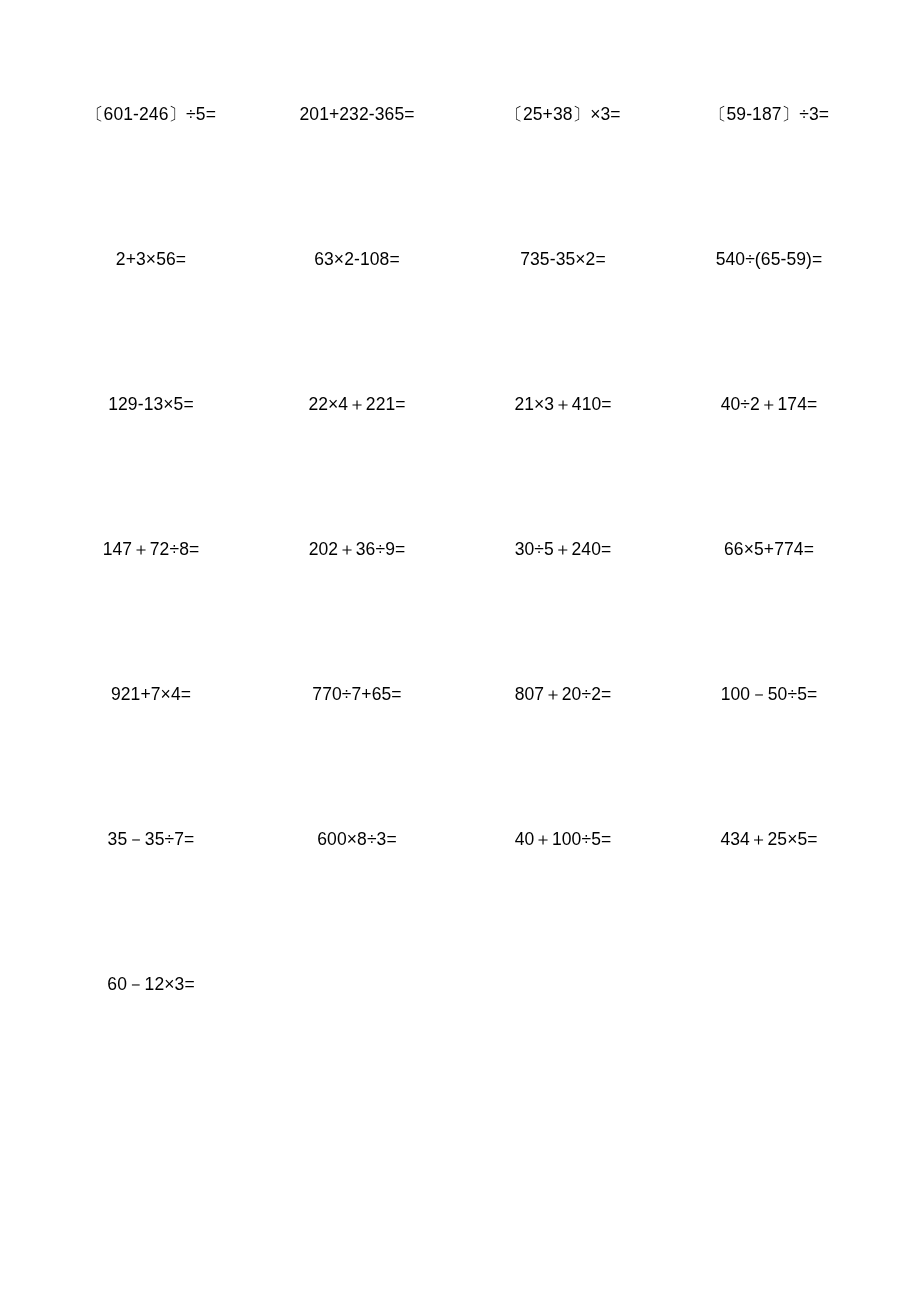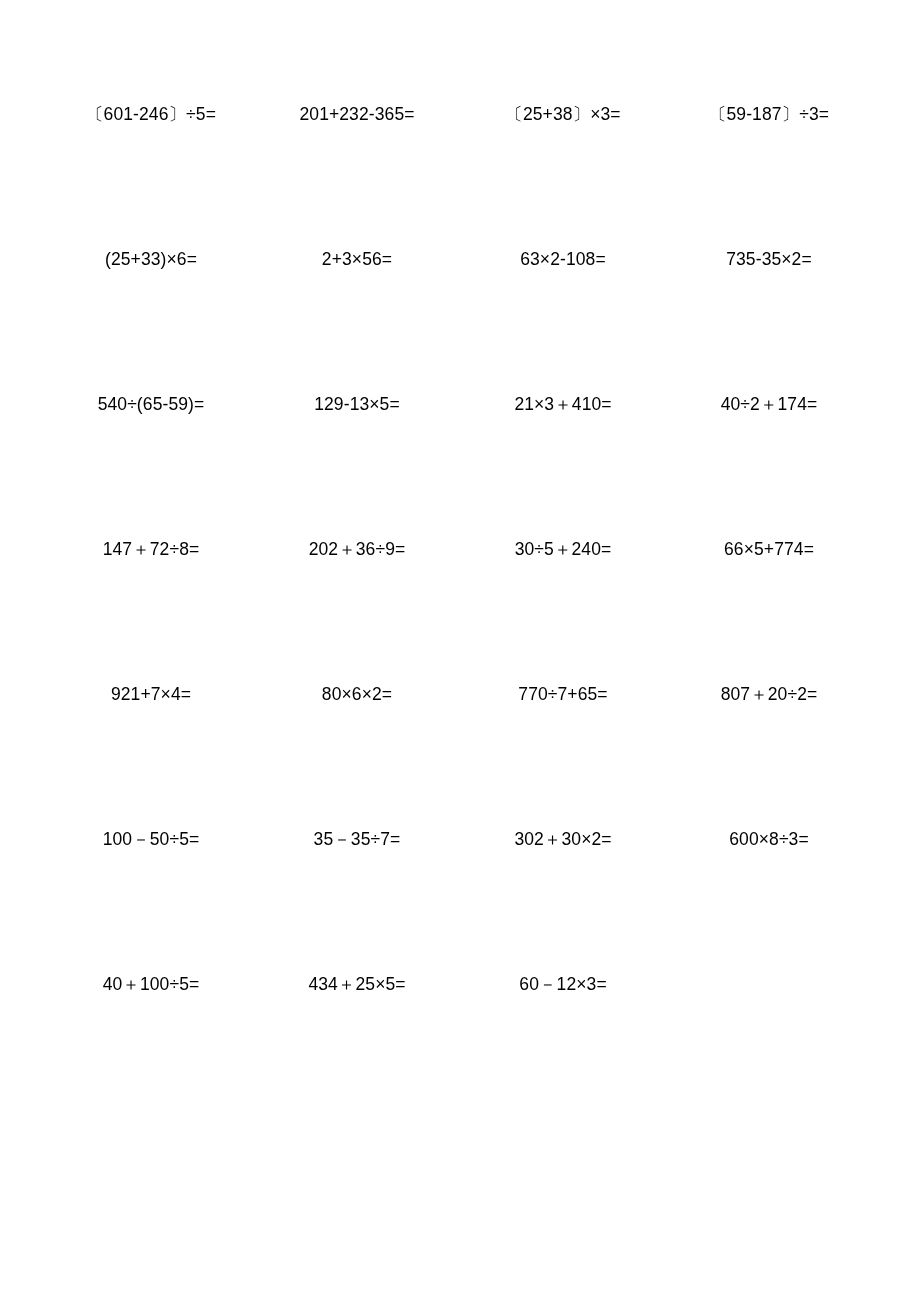--- a/index.html
+++ b/index.html
@@ -56,37 +56,35 @@
 </style>
 </head>
 <body>
 
 <div id="worksheet">
   <div id="problem-grid">
       <div class="problem">〔601-246〕÷5=<span class="answer-space"></span></div>
       <div class="problem">201+232-365=<span class="answer-space"></span></div>
       <div class="problem">〔25+38〕×3=<span class="answer-space"></span></div>
       <div class="problem">〔59-187〕÷3=<span class="answer-space"></span></div>
-      <div class="problem">(25+33)×6=<span class="answer-space"></span></div>
       <div class="problem">2+3×56=<span class="answer-space"></span></div>
       <div class="problem">63×2-108=<span class="answer-space"></span></div>
       <div class="problem">735-35×2=<span class="answer-space"></span></div>
       <div class="problem">540÷(65-59)=<span class="answer-space"></span></div>
       <div class="problem">129-13×5=<span class="answer-space"></span></div>
+      <div class="problem">22×4＋221=<span class="answer-space"></span></div>
       <div class="problem">21×3＋410=<span class="answer-space"></span></div>
       <div class="problem">40÷2＋174=<span class="answer-space"></span></div>
       <div class="problem">147＋72÷8=<span class="answer-space"></span></div>
       <div class="problem">202＋36÷9=<span class="answer-space"></span></div>
       <div class="problem">30÷5＋240=<span class="answer-space"></span></div>
       <div class="problem">66×5+774=<span class="answer-space"></span></div>
       <div class="problem">921+7×4=<span class="answer-space"></span></div>
-      <div class="problem">80×6×2=<span class="answer-space"></span></div>
       <div class="problem">770÷7+65=<span class="answer-space"></span></div>
       <div class="problem">807＋20÷2=<span class="answer-space"></span></div>
       <div class="problem">100－50÷5=<span class="answer-space"></span></div>
       <div class="problem">35－35÷7=<span class="answer-space"></span></div>
-      <div class="problem">302＋30×2=<span class="answer-space"></span></div>
       <div class="problem">600×8÷3=<span class="answer-space"></span></div>
       <div class="problem">40＋100÷5=<span class="answer-space"></span></div>
       <div class="problem">434＋25×5=<span class="answer-space"></span></div>
       <div class="problem">60－12×3=<span class="answer-space"></span></div>
     </div>
 </div>
 
 </body></html>

